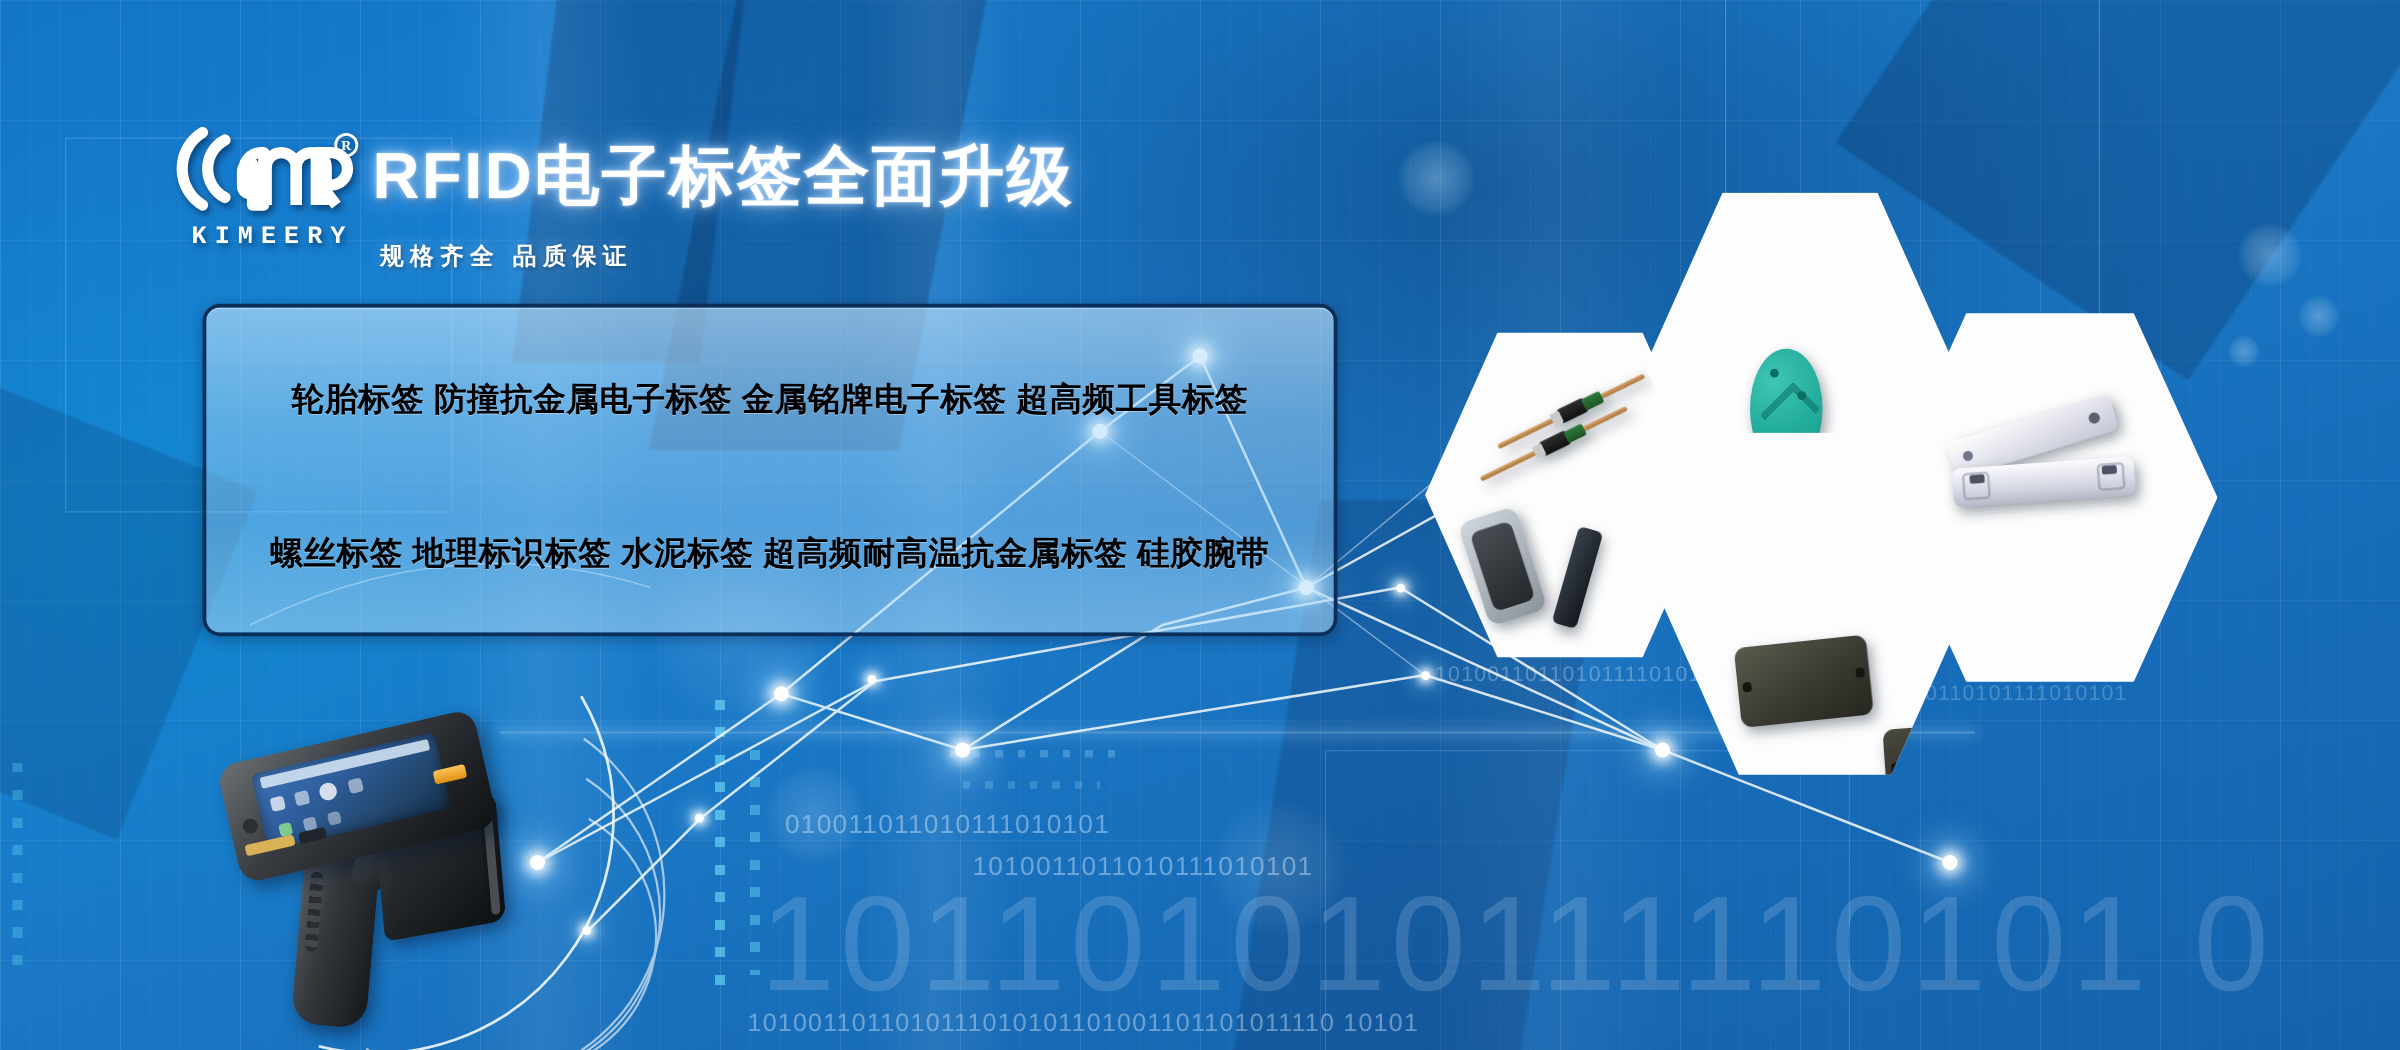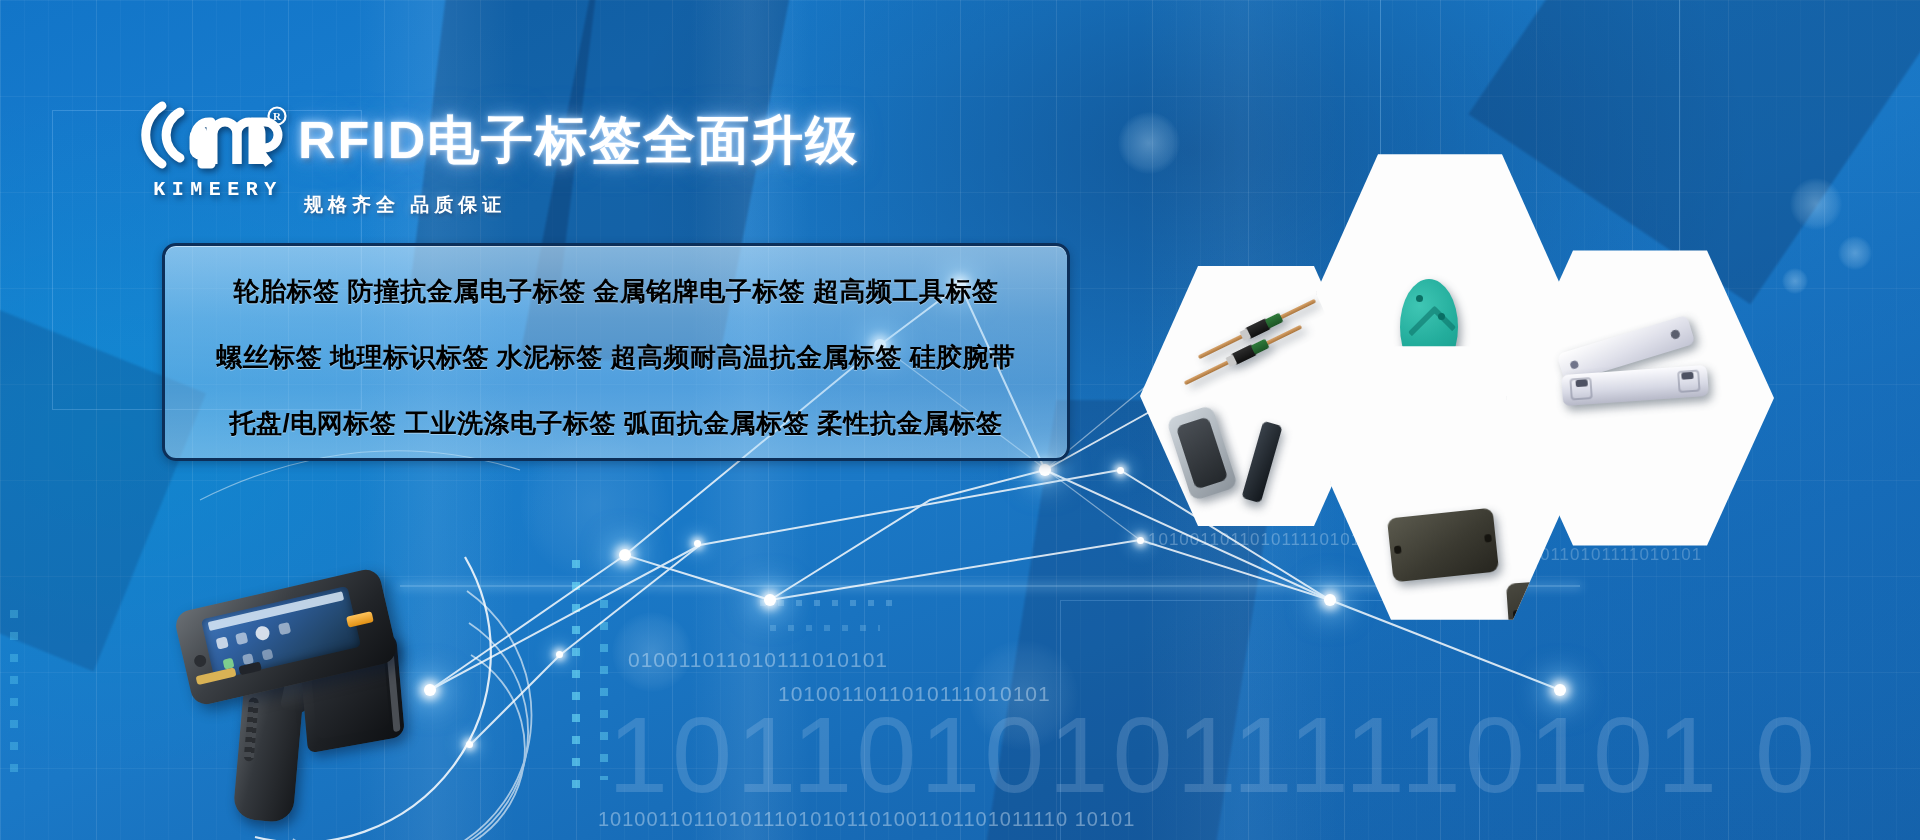--- a/index.html
+++ b/index.html
@@ -72,21 +72,21 @@
       0 0 7px rgba(175,215,255,.85),
       0 0 15px rgba(150,200,250,.75),
       0 0 28px rgba(130,185,245,.55),
       2px 3px 5px rgba(4,26,58,.45); }
 
   .subtitle { position:absolute; left:304px; top:192px; font-size:19px; font-weight:700;
     color:#fff; letter-spacing:5px; white-space:nowrap;
     text-shadow:1px 2px 4px rgba(5,30,65,.55), 0 0 10px rgba(170,215,255,.45); }
 
   
-  .listbox { position:absolute; left:162px; top:243px; width:908px; height:218px;
+  .listbox { position:absolute; left:162px; top:243px; width:908px; height:266px;
     border:3px solid #0c2f59; border-radius:14px;
     background:linear-gradient(180deg, rgba(198,230,252,.62) 0%, rgba(166,214,248,.50) 34%,
       rgba(150,205,246,.44) 66%, rgba(178,222,250,.52) 100%);
     box-shadow:inset 0 1px 0 rgba(255,255,255,.5), 0 3px 10px rgba(3,24,52,.32);
     display:flex; flex-direction:column; justify-content:center;
     padding:12px 0 2px; overflow:hidden; }
   .listrow { flex:1; display:flex; align-items:center; justify-content:center;
     font-size:26px; font-weight:700; color:#000; white-space:nowrap;
     letter-spacing:.5px; }
   .listrow span { text-shadow:0 1px 0 rgba(255,255,255,.35); }
@@ -223,23 +223,20 @@
   <div class="title">RFID电子标签全面升级</div>
   <div class="subtitle">规格齐全    品质保证</div>
 
   <div class="listbox">
     <div class="listrow">
         <span>轮胎标签   防撞抗金属电子标签   金属铭牌电子标签  超高频工具标签</span>
       </div>
     <div class="listrow">
         <span>螺丝标签  地理标识标签  水泥标签  超高频耐高温抗金属标签  硅胶腕带</span>
       </div>
-    <div class="listrow">
-        <span>托盘/电网标签  工业洗涤电子标签  弧面抗金属标签  柔性抗金属标签</span>
-      </div>
   </div>
 
   <div class="hexwrap">
 
     <div class="hex" style="left:0px;top:112px;width:232px;height:268px;">
       <div class="hex-inner">
 
         <div class="prod shadowy" style="left:52px;top:60px;width:130px;height:14px;transform:rotate(-26deg);">
           <div style="position:absolute;left:0;top:5px;width:60px;height:4px;background:linear-gradient(180deg,#d8a36a,#a9743c);border-radius:2px;"></div>
           <div style="position:absolute;right:0;top:5px;width:46px;height:4px;background:linear-gradient(180deg,#d8a36a,#a9743c);border-radius:2px;"></div>

